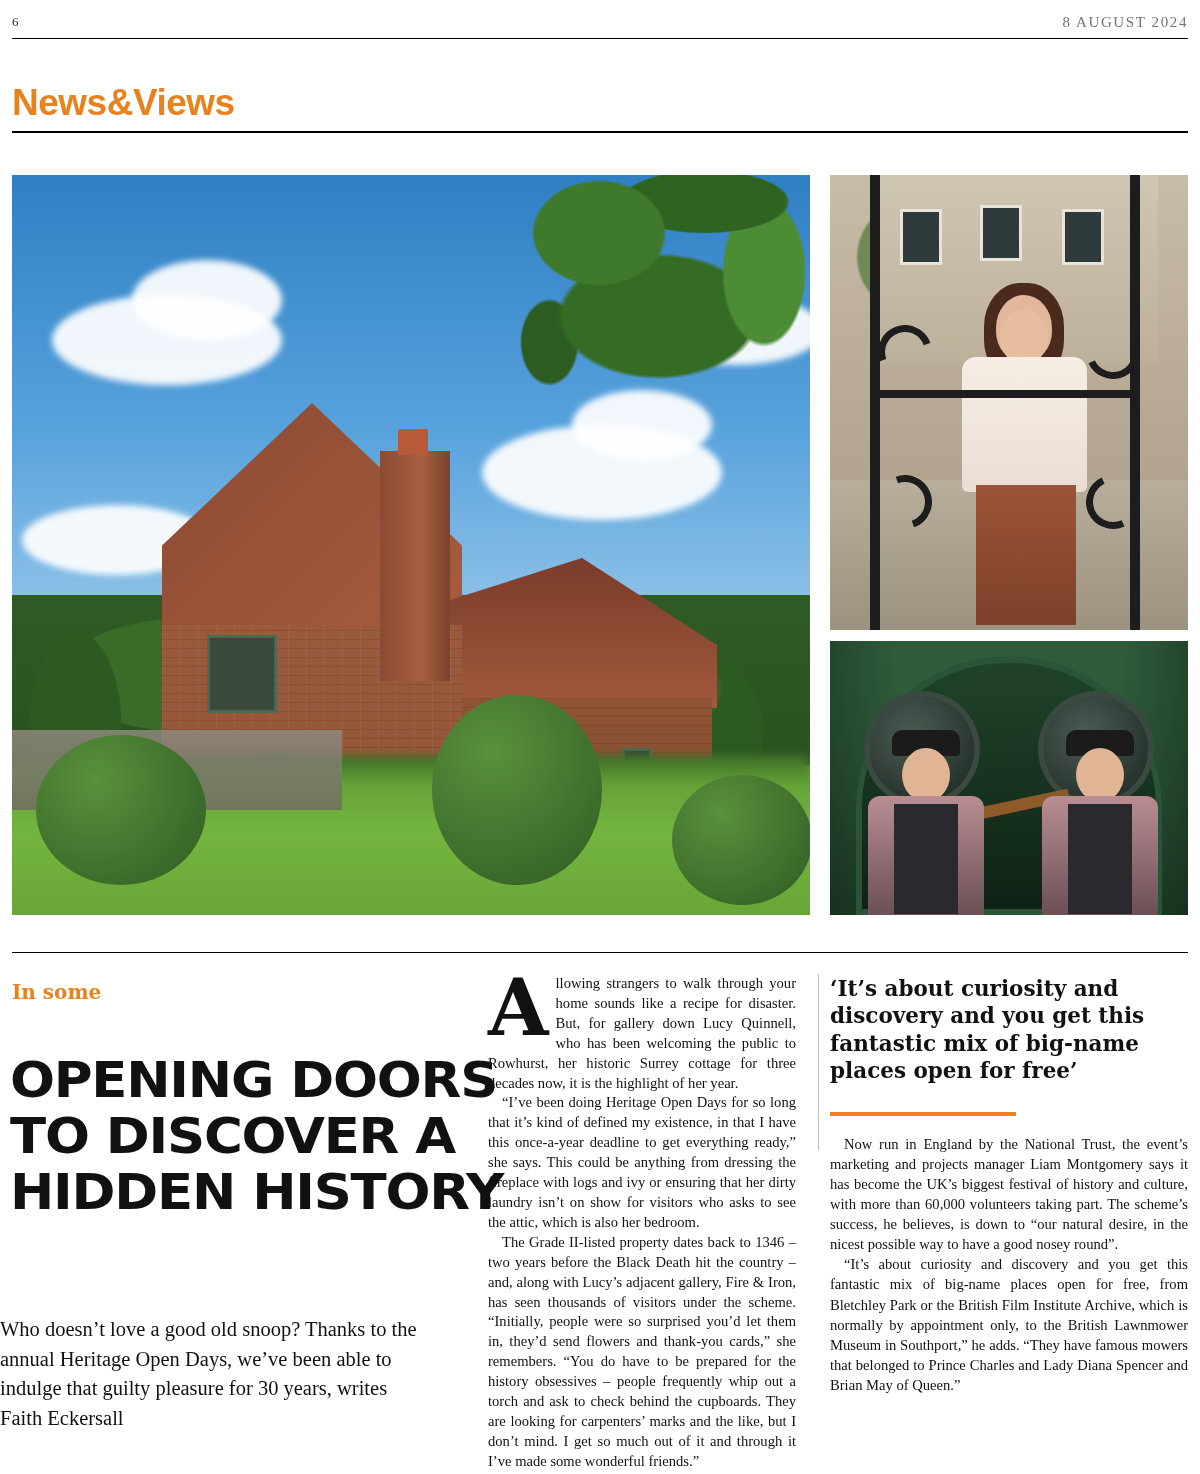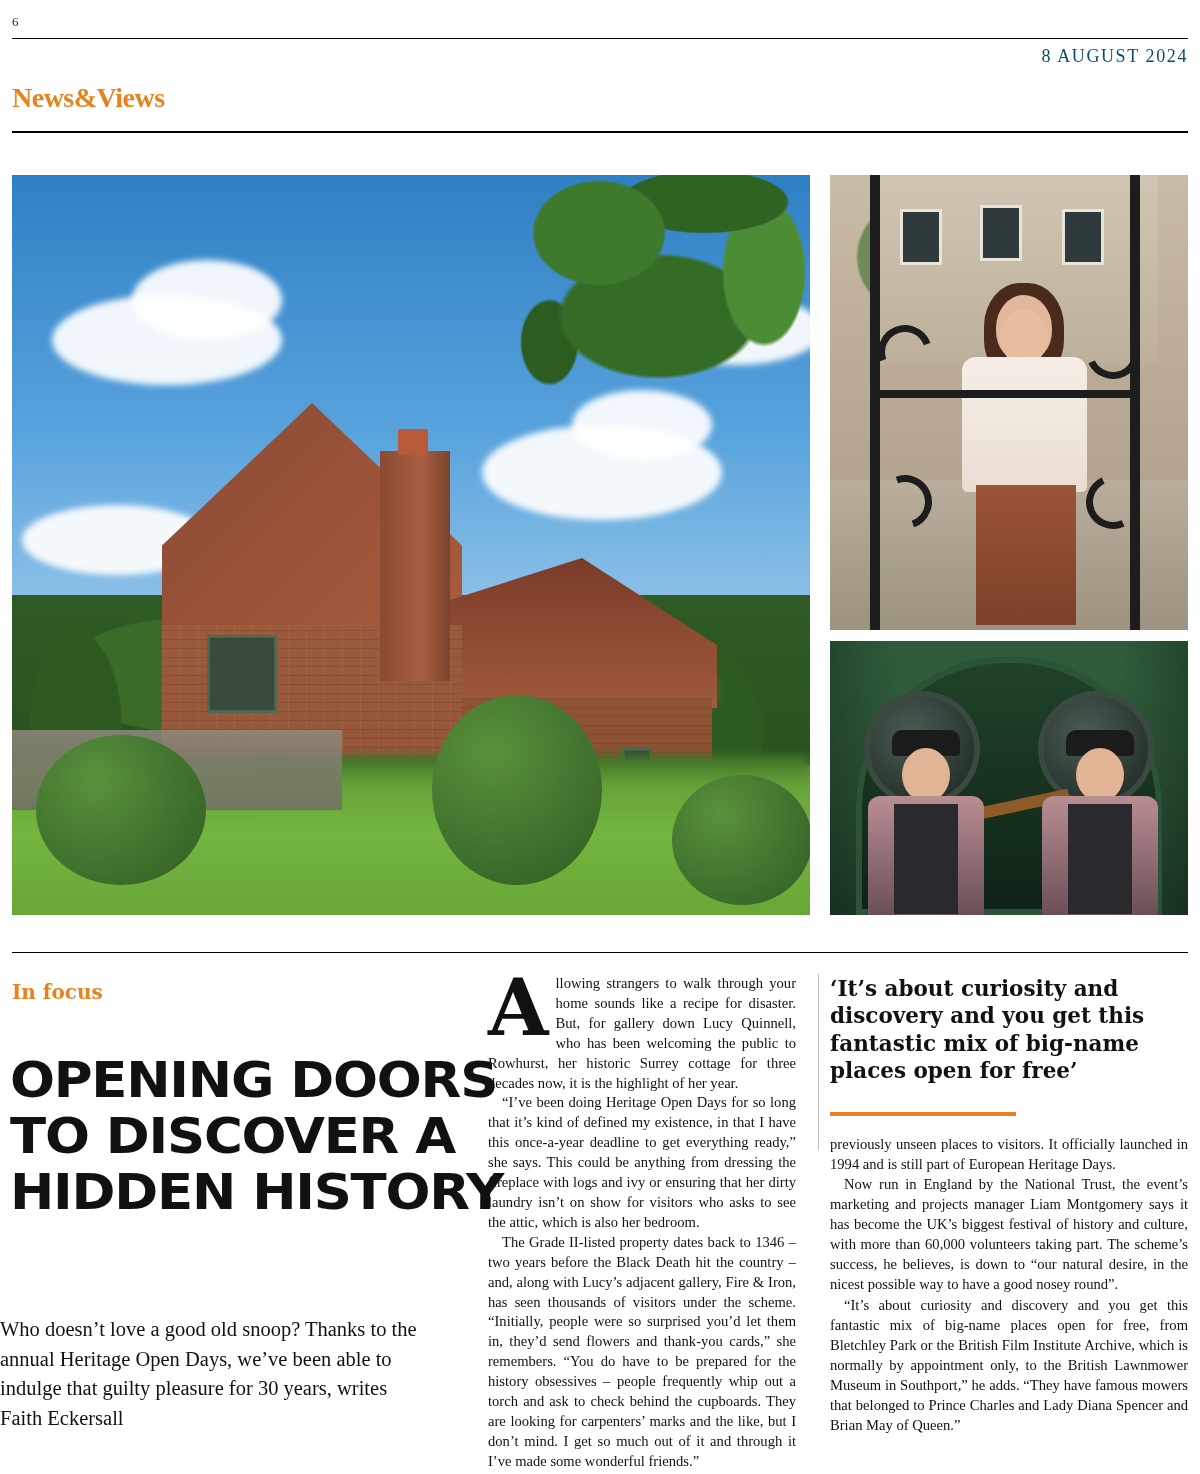--- a/index.html
+++ b/index.html
@@ -23,39 +23,38 @@
     display: flex;
     align-items: flex-start;
     justify-content: space-between;
   }
   .folio {
     font-size: 13px;
     color: #222;
     font-family: "Liberation Serif", serif;
   }
   .issue-date {
-    font-size: 18px;
+    font-size: 15px;
     letter-spacing: 1.6px;
-    color: #0c4a6e;
-    font-family: "Liberation Serif", serif;
-    margin-top: 32px;
+    color: #737373;
+    font-family: "Liberation Serif", serif;
   }
   .rule-top {
     position: absolute;
     left: 12px; right: 12px; top: 38px;
     height: 1px; background: #000;
   }
 
   
   .section-title {
     position: absolute;
     left: 12px; top: 82px;
-    font-family: Liberation Serif, serif;
+    font-family: Liberation Sans, sans-serif;
     font-weight: bold;
-    font-size: 28px;
+    font-size: 37px;
     letter-spacing: -0.5px;
     color: #E8821E;
     text-align: center;
   }
   .rule-section {
     position: absolute;
     left: 12px; right: 12px; top: 131px;
     height: 2px; background: #000;
   }
 
@@ -464,33 +463,32 @@
       <div class="p3-hat"></div>
       <div class="p3-head2"></div>
       <div class="p3-body"></div>
       <div class="p3-vest"></div>
     </div>
   </div>
 </div>
 
 <div class="rule-mid"></div>
 
-<div class="kicker">In focus</div>
+<div class="kicker">In some</div>
 <h1 class="headline">OPENING DOORS TO DISCOVER A HIDDEN HISTORY</h1>
 <div class="standfirst">Who doesn’t love a good old snoop? Thanks to the annual Heritage Open Days, we’ve been able to indulge that guilty pleasure for 30 years, writes Faith Eckersall</div>
 
 <div class="col-divider"></div>
 
 <div class="col-mid">
   <p class="first"><span class="dropcap">A</span><span>llowing strangers to walk through your home sounds like a recipe for disaster. But, for gallery down Lucy Quinnell, who has been welcoming the public to Rowhurst, her historic Surrey cottage for three decades now, it is the highlight of her year.</span></p>
   <p>“I’ve been doing Heritage Open Days for so long that it’s kind of defined my existence, in that I have this once-a-year deadline to get everything ready,” she says. This could be anything from dressing the fireplace with logs and ivy or ensuring that her dirty laundry isn’t on show for visitors who asks to see the attic, which is also her bedroom.</p>
   <p>The Grade II-listed property dates back to 1346 – two years before the Black Death hit the country – and, along with Lucy’s adjacent gallery, Fire &amp; Iron, has seen thousands of visitors under the scheme. “Initially, people were so surprised you’d let them in, they’d send flowers and thank-you cards,” she remembers. “You do have to be prepared for the history obsessives – people frequently whip out a torch and ask to check behind the cupboards. They are looking for carpenters’ marks and the like, but I don’t mind. I get so much out of it and through it I’ve made some wonderful friends.”</p>
   <p>Heritage Open Days started as an initiative of the Council of Europe, which ran a pilot supporting building owners in selected areas of England to open</p>
 </div>
 
 <div class="pullquote">‘It’s about curiosity and discovery and you get this fantastic mix of big-name places open for free’</div>
 <div class="pq-rule"></div>
 
 <div class="col-right">
-  <p class="first">previously unseen places to visitors. It officially launched in 1994 and is still part of European Heritage Days.</p>
   <p>Now run in England by the National Trust, the event’s marketing and projects manager Liam Montgomery says it has become the UK’s biggest festival of history and culture, with more than 60,000 volunteers taking part. The scheme’s success, he believes, is down to “our natural desire, in the nicest possible way to have a good nosey round”.</p>
   <p>“It’s about curiosity and discovery and you get this fantastic mix of big-name places open for free, from Bletchley Park or the British Film Institute Archive, which is normally by appointment only, to the British Lawnmower Museum in Southport,” he adds. “They have famous mowers that belonged to Prince Charles and Lady Diana Spencer and Brian May of Queen.”</p>
 </div>
 
 </body></html>

